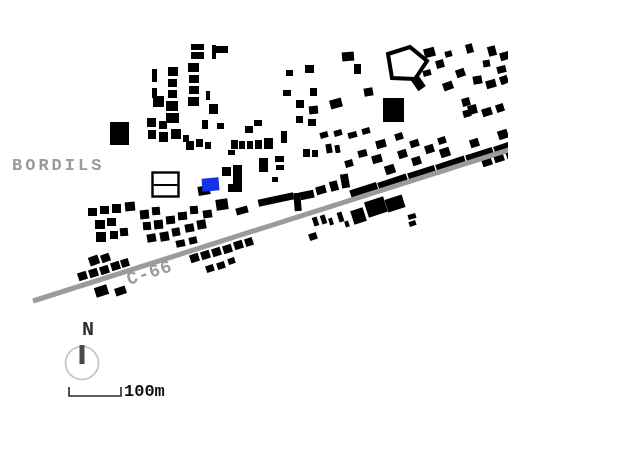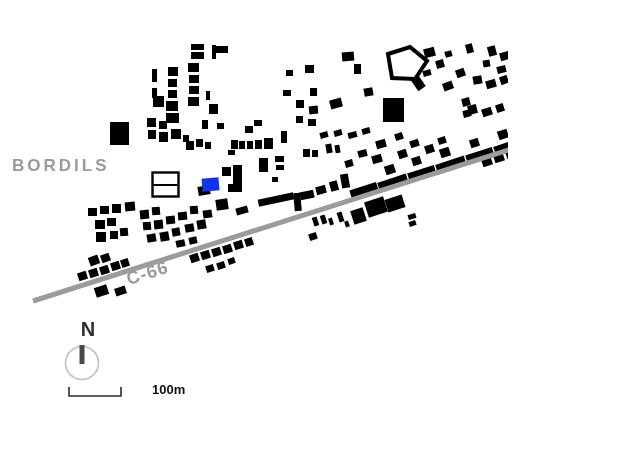--- a/index.html
+++ b/index.html
@@ -1,18 +1,18 @@
 <!DOCTYPE html>
 <html><head>
 <meta charset="utf-8">
 <style>
   html,body{margin:0;padding:0;background:#fff;}
   .stage{
     position:relative;width:508px;height:452px;background:#fff;overflow:hidden;
-    font-family:Liberation Sans, sans-serif;
+    font-family:Liberation Mono, monospace;
   }
   #map-svg{position:absolute;left:0;top:0;}
   .town-label{
     position:absolute;left:12px;top:156px;
     font-size:17px;font-weight:bold;letter-spacing:3px;color:#9a9a9a;
     white-space:nowrap;
   }
   .road-label{
     position:absolute;left:126px;top:263px;
     font-size:18px;font-weight:bold;letter-spacing:1px;color:#9a9a9a;
@@ -20,23 +20,22 @@
     white-space:nowrap;
   }
   .compass-n{
     position:absolute;left:76px;top:318px;width:24px;text-align:center;
     font-size:20px;font-weight:bold;color:#2e2e2e;
   }
   .compass-svg{position:absolute;left:60px;top:340px;}
   .scalebar-svg{position:absolute;left:64px;top:382px;}
   .scalebar-label{
     position:absolute;left:124px;top:382px;
-    font-size:13px;font-weight:bold;color:#111;
+    font-size:17px;font-weight:bold;color:#111;
     white-space:nowrap;
-    margin-left:28px;
   }
 </style>
 </head>
 <body>
 
 <div class="stage">
 
   <svg id="map-svg" width="640" height="452" viewBox="0 0 640 452">
       <rect x="191" y="44" width="13" height="6" fill="#000000"></rect>
       <rect x="191" y="52" width="13" height="7" fill="#000000"></rect>

